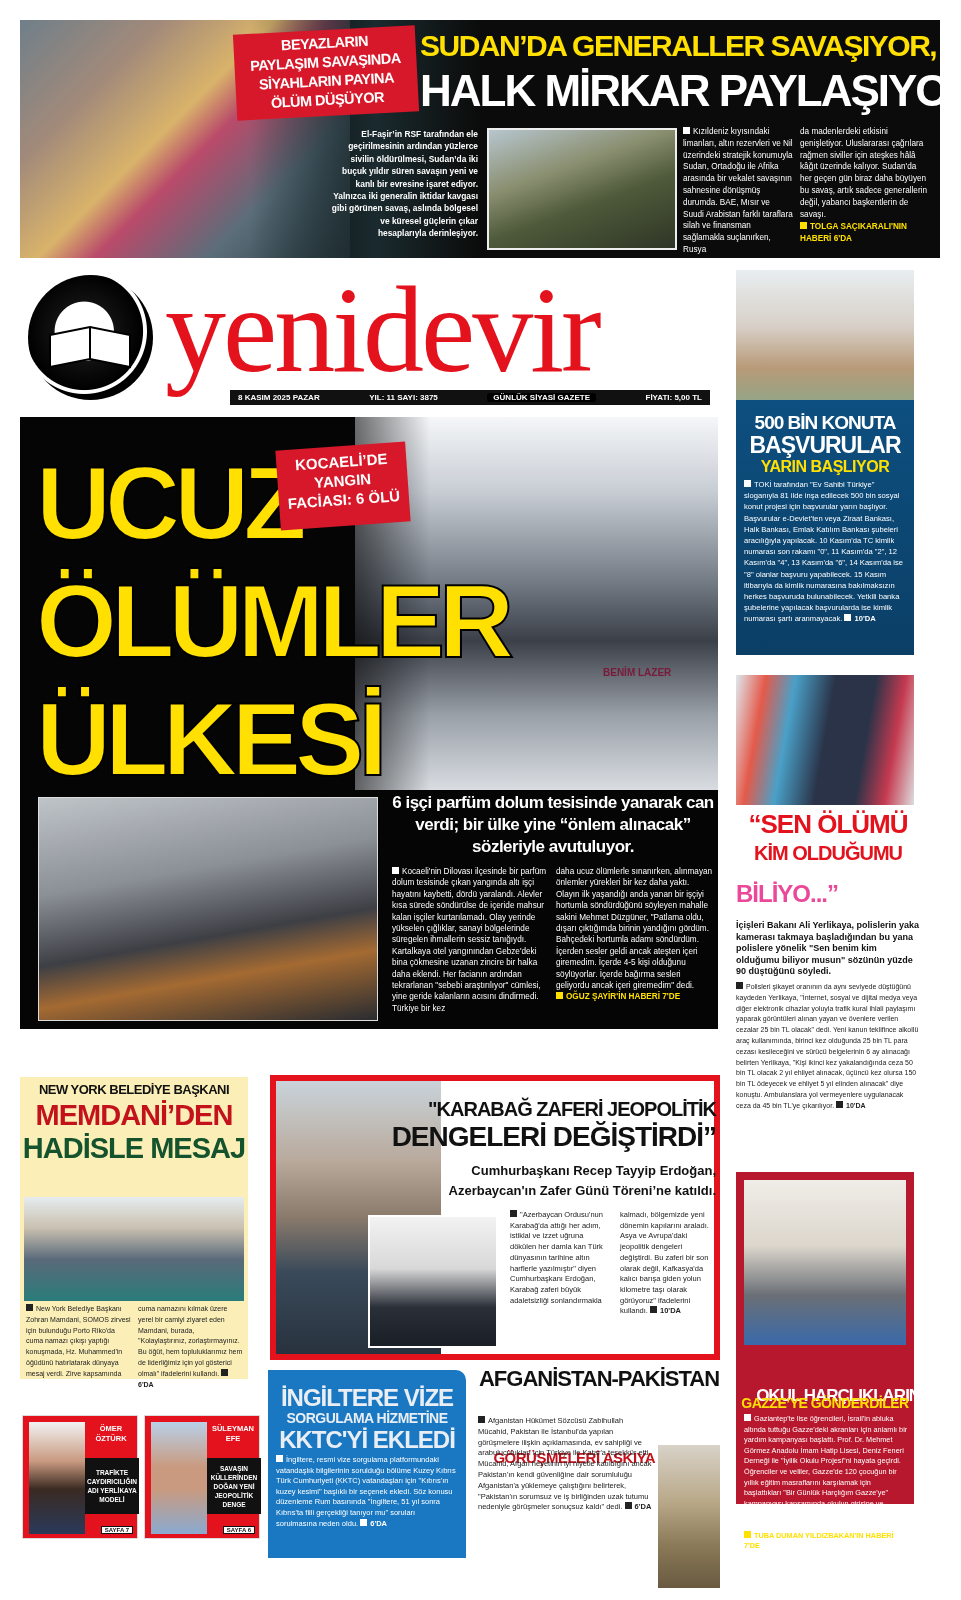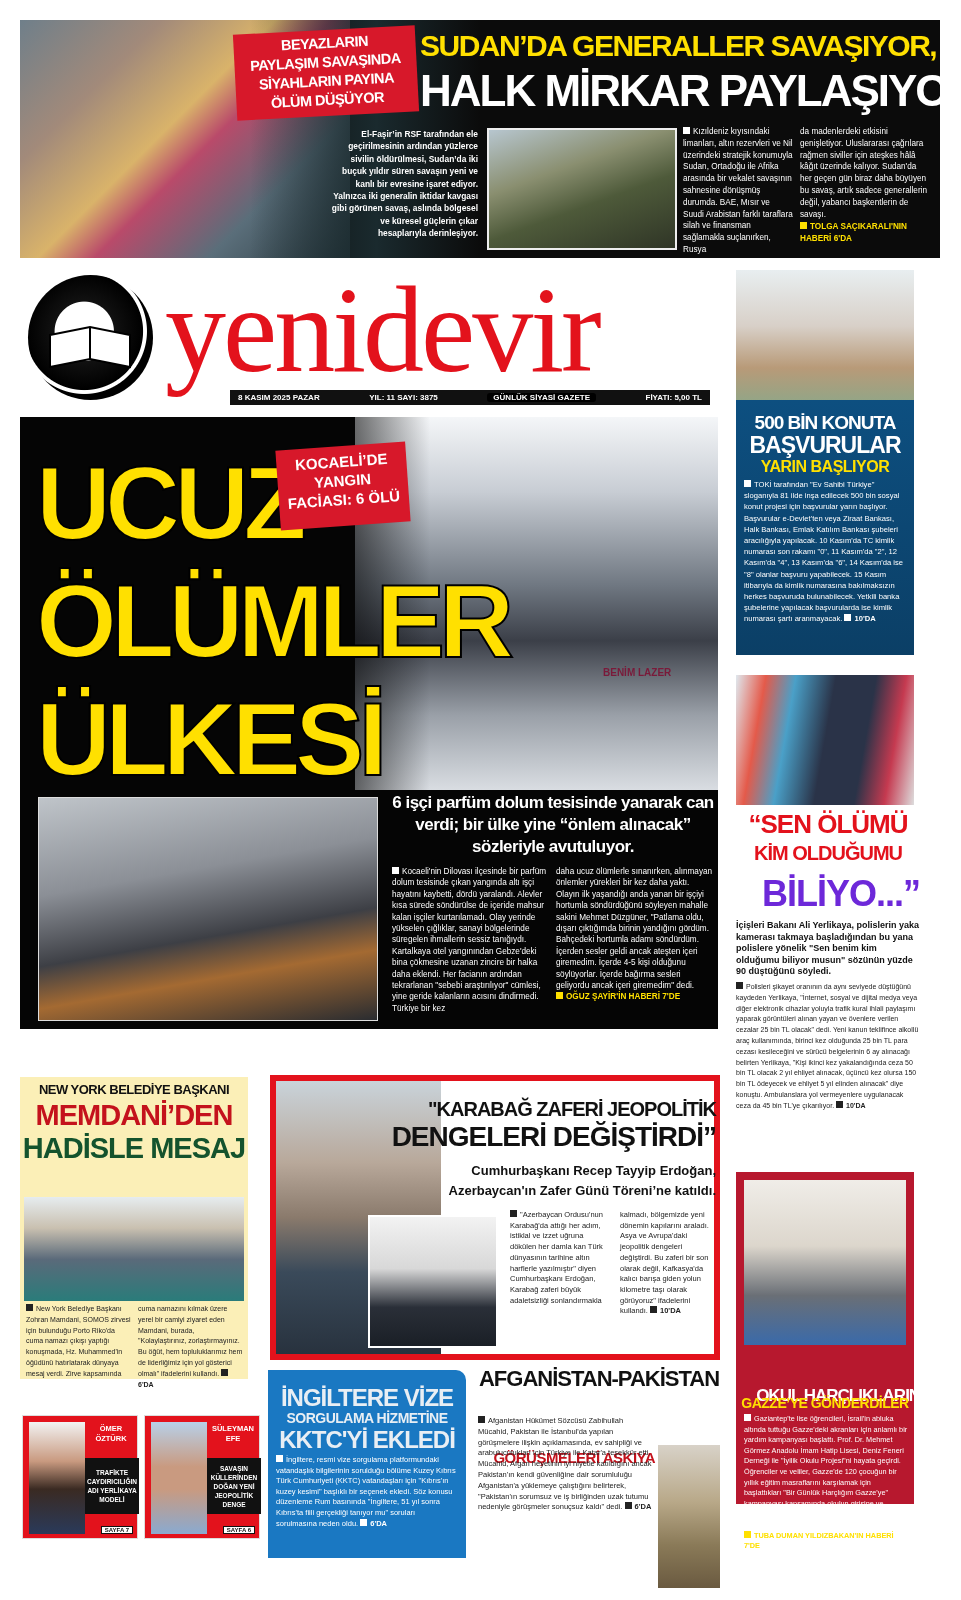--- a/index.html
+++ b/index.html
@@ -101,21 +101,21 @@
 </div>
 
 <div id="fire2" class="photo"></div>
 <div class="abs" style="left:392px;top:792px;width:322px;color:#fff;font-weight:bold;font-size:17px;line-height:22px;text-align:center;letter-spacing:-0.5px">6 işçi parfüm dolum tesisinde yanarak can verdi; bir ülke yine “önlem alınacak” sözleriyle avutuluyor.</div>
 <div class="abs body-txt" style="left:392px;top:866px;width:158px;color:#fff;font-weight:normal;font-size:8.2px;line-height:11.4px"><span class="sq"></span><span>Kocaeli'nin Dilovası ilçesinde bir parfüm dolum tesisinde çıkan yangında altı işçi hayatını kaybetti, dördü yaralandı. Alevler kısa sürede söndürülse de içeride mahsur kalan işçiler kurtarılamadı. Olay yerinde yükselen çığlıklar, sanayi bölgelerinde süregelen ihmallerin sessiz tanığıydı. Kartalkaya otel yangınından Gebze'deki bina çökmesine uzanan zincire bir halka daha eklendi. Her facianın ardından tekrarlanan "sebebi araştırılıyor" cümlesi, yine geride kalanların acısını dindirmedi. Türkiye bir kez</span></div>
 <div class="abs body-txt" style="left:556px;top:866px;width:158px;color:#fff;font-weight:normal;font-size:8.2px;line-height:11.4px"><span>daha ucuz ölümlerle sınanırken, alınmayan önlemler yürekleri bir kez daha yaktı. Olayın ilk yaşandığı anda yanan bir işçiyi hortumla söndürdüğünü söyleyen mahalle sakini Mehmet Düzgüner, "Patlama oldu, dışarı çıktığımda birinin yandığını gördüm. Bahçedeki hortumla adamı söndürdüm. İçerden sesler geldi ancak ateşten içeri giremedim. İçerde 4-5 kişi olduğunu söylüyorlar. İçerde bağırma sesleri geliyordu ancak içeri giremedim" dedi.</span><div style="color:#ffe000;font-weight:bold"><span class="sq"></span><span>OĞUZ ŞAYİR'İN HABERİ 7'DE</span></div></div>
 
 <div id="yerli-photo" class="photo"></div>
 <div class="abs" style="left:736px;top:810px;width:184px;color:#e3121c;font-weight:bold;font-size:26px;line-height:28px;letter-spacing:-1px;text-align:center">“SEN ÖLÜMÜ</div>
 <div class="abs" style="left:736px;top:840px;width:184px;color:#e3121c;font-weight:bold;font-size:20px;line-height:26px;letter-spacing:-1px;text-align:center">KİM OLDUĞUMU</div>
-<div class="abs" style="left:736px;top:872px;width:184px;color:#6d28d9;font-weight:bold;font-size:36px;line-height:44px;letter-spacing:-1px;text-align:right">BİLİYO...”</div>
+<div class="abs" style="left:736px;top:872px;width:184px;color:#ec4899;font-weight:bold;font-size:24px;line-height:44px;letter-spacing:-1px;text-align:left">BİLİYO...”</div>
 <div class="abs" style="left:736px;top:920px;width:184px;color:#111;font-weight:bold;font-size:9px;line-height:11.5px">İçişleri Bakanı Ali Yerlikaya, polislerin yaka kamerası takmaya başladığından bu yana polislere yönelik "Sen benim kim olduğumu biliyor musun" sözünün yüzde 90 düştüğünü söyledi.</div>
 <div class="abs" style="left:736px;top:982px;width:184px;color:#222;font-size:7px;line-height:10.8px"><span class="sq"></span><span>Polisleri şikayet oranının da aynı seviyede düştüğünü kaydeden Yerlikaya, "İnternet, sosyal ve dijital medya veya diğer elektronik cihazlar yoluyla trafik kural ihlali paylaşımı yaparak görüntüleri alınan yayan ve övenlere verilen cezalar 25 bin TL olacak" dedi. Yeni kanun teklifince alkollü araç kullanımında, birinci kez olduğunda 25 bin TL para cezası kesileceğini ve sürücü belgelerinin 6 ay alınacağı belirten Yerlikaya, "Kişi ikinci kez yakalandığında ceza 50 bin TL olacak 2 yıl ehliyet alınacak, üçüncü kez olursa 150 bin TL ödeyecek ve ehliyet 5 yıl elinden alınacak" diye konuştu. Ambulanslara yol vermeyenlere uygulanacak ceza da 45 bin TL'ye çıkarılıyor.</span> <span class="sq"></span><b>10'DA</b></div>
 
 <div id="ny" class="abs">
   <div style="text-align:center;font-weight:bold;font-size:13px;line-height:18px;margin-top:4px;letter-spacing:-0.5px;color:#111">NEW YORK BELEDİYE BAŞKANI</div>
   <div style="text-align:center;font-weight:bold;font-size:29px;line-height:33px;color:#c4121c;letter-spacing:-1px">MEMDANİ’DEN</div>
   <div style="text-align:center;font-weight:bold;font-size:29px;line-height:33px;color:#14532d;letter-spacing:-1px">HADİSLE MESAJ</div>
 </div>
 <div id="ny-photo" class="photo"></div>
 <div class="abs" style="left:26px;top:1304px;width:106px;font-size:7px;line-height:10.8px;color:#222"><span class="sq"></span><span>New York Belediye Başkanı Zohran Mamdani, SOMOS zirvesi için bulunduğu Porto Riko'da cuma namazı çıkışı yaptığı konuşmada, Hz. Muhammed'in öğüdünü hatırlatarak dünyaya mesaj verdi. Zirve kapsamında</span></div>

